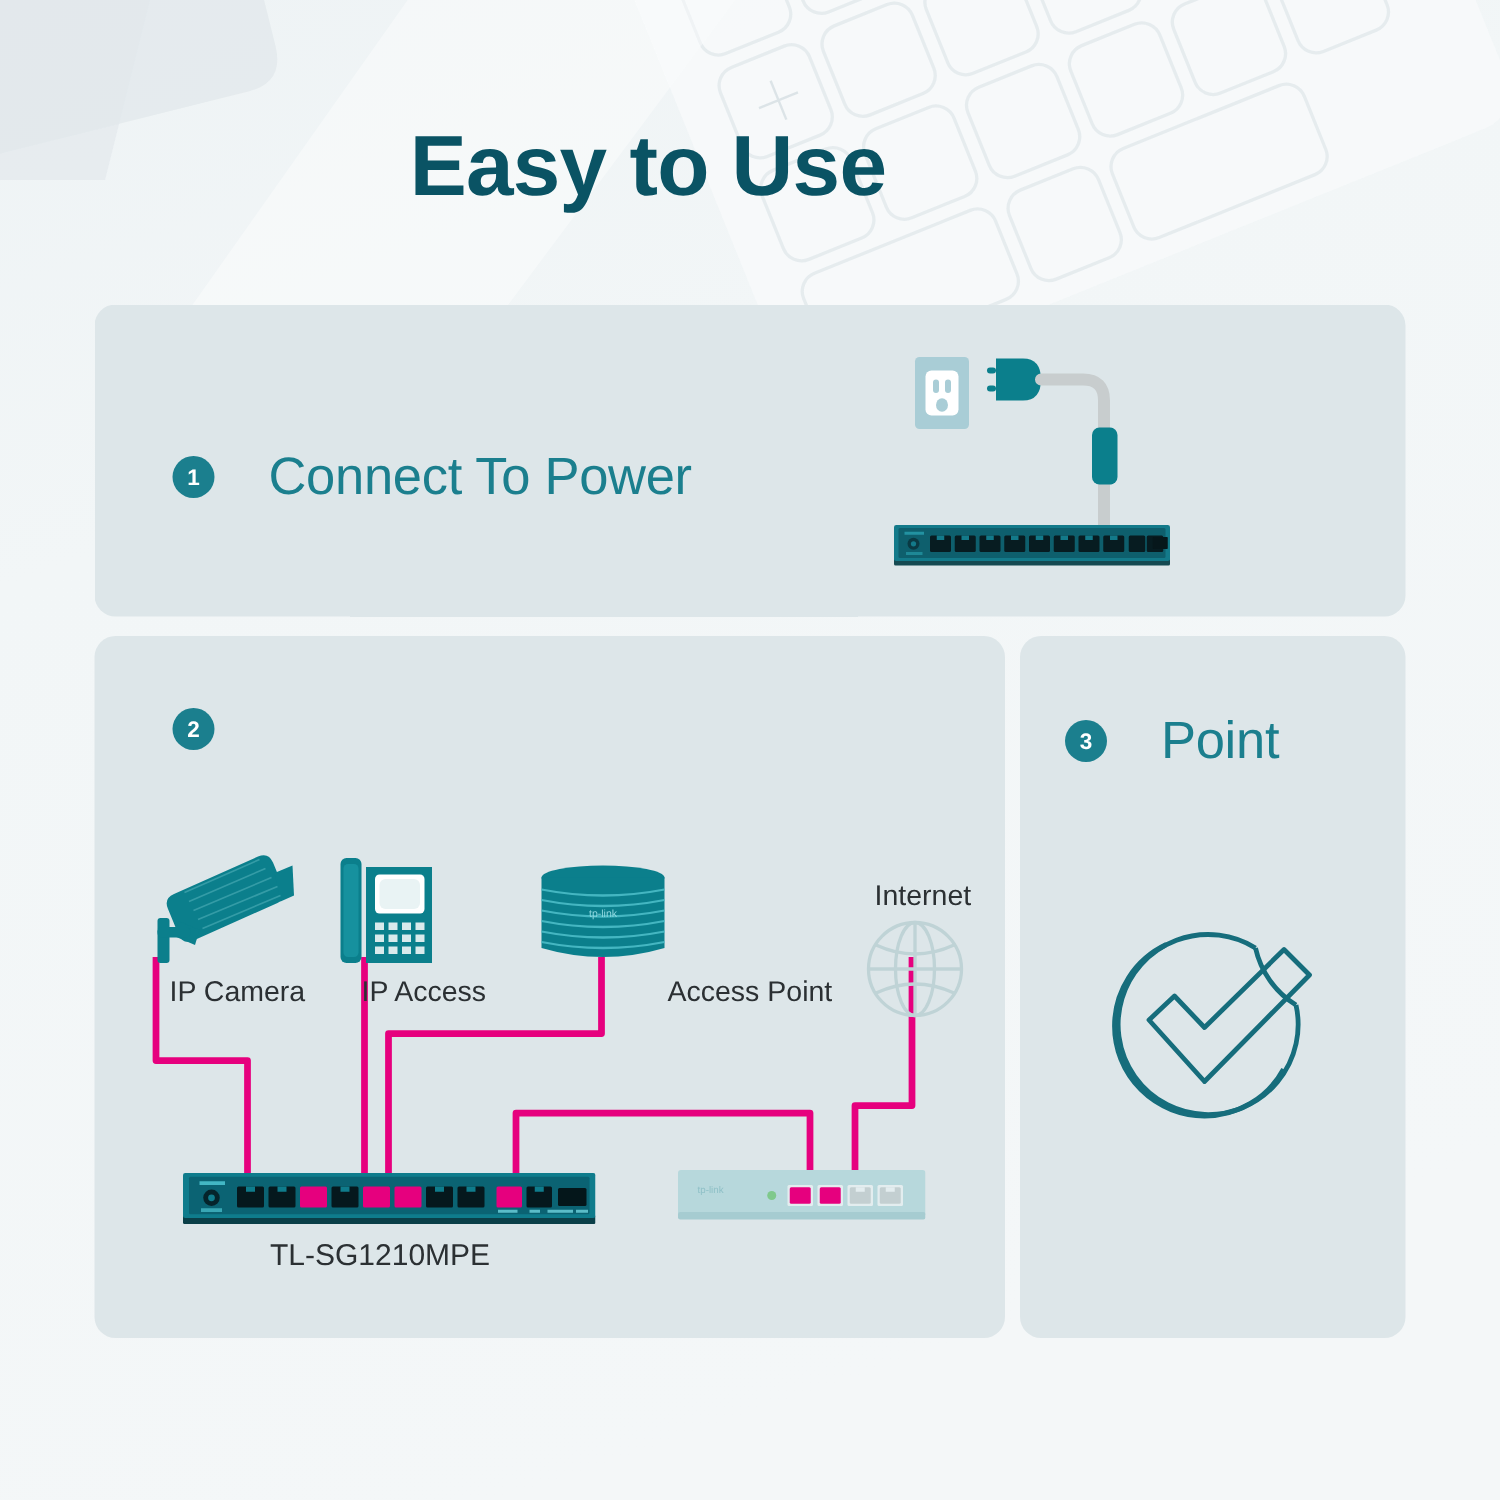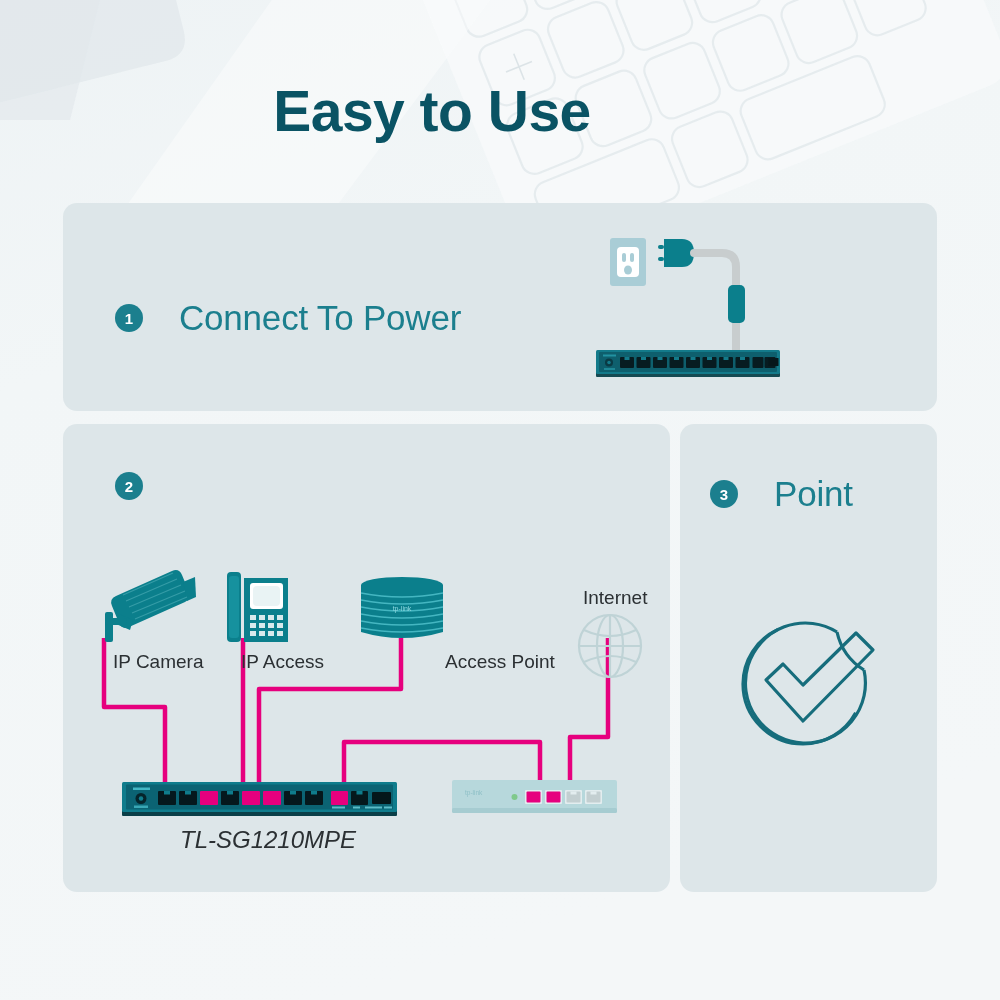--- a/index.html
+++ b/index.html
@@ -74,21 +74,21 @@
     position:absolute;
     font-size:19px;
     color:#2b3033;
     white-space:nowrap;
     z-index:7;
   }
   #label-ip-camera{ left:113px; top:651px;text-align:right; }
   #label-ip-phone{  left:241px; top:651px; }
   #label-access-point{ left:429px; top:651px;margin-left:16px; }
   #label-internet{  left:571px; top:587px;margin-left:12px; }
-  #label-model{     left:180px; top:826px; font-size:24px;font-style:italic; }
+  #label-model{     left:180px; top:826px; font-size:20px; }
 </style>
 </head>
 <body>
 
 <svg id="bg-texture" viewBox="0 0 1000 1000" xmlns="http://www.w3.org/2000/svg">
   <defs>
     <linearGradient id="bgGrad" x1="0" y1="0" x2="0.35" y2="1">
       <stop offset="0" stop-color="#eef3f5"></stop>
       <stop offset="0.35" stop-color="#f2f6f7"></stop>
       <stop offset="1" stop-color="#f4f7f8"></stop>

